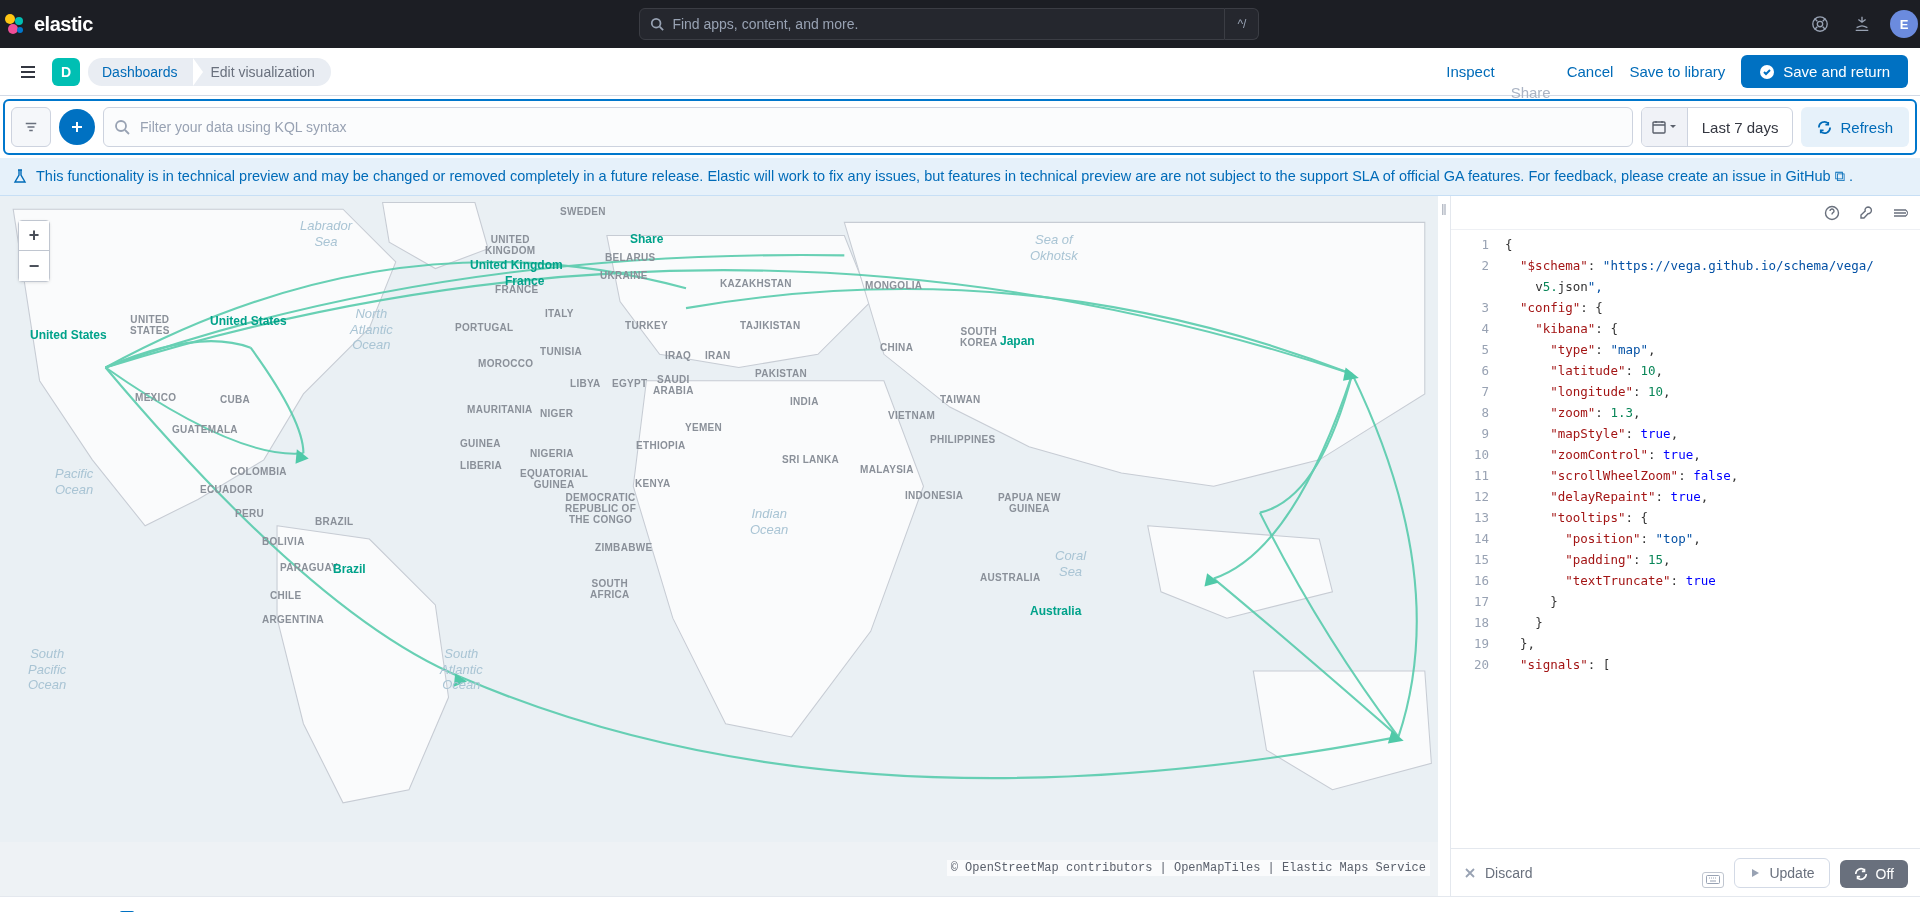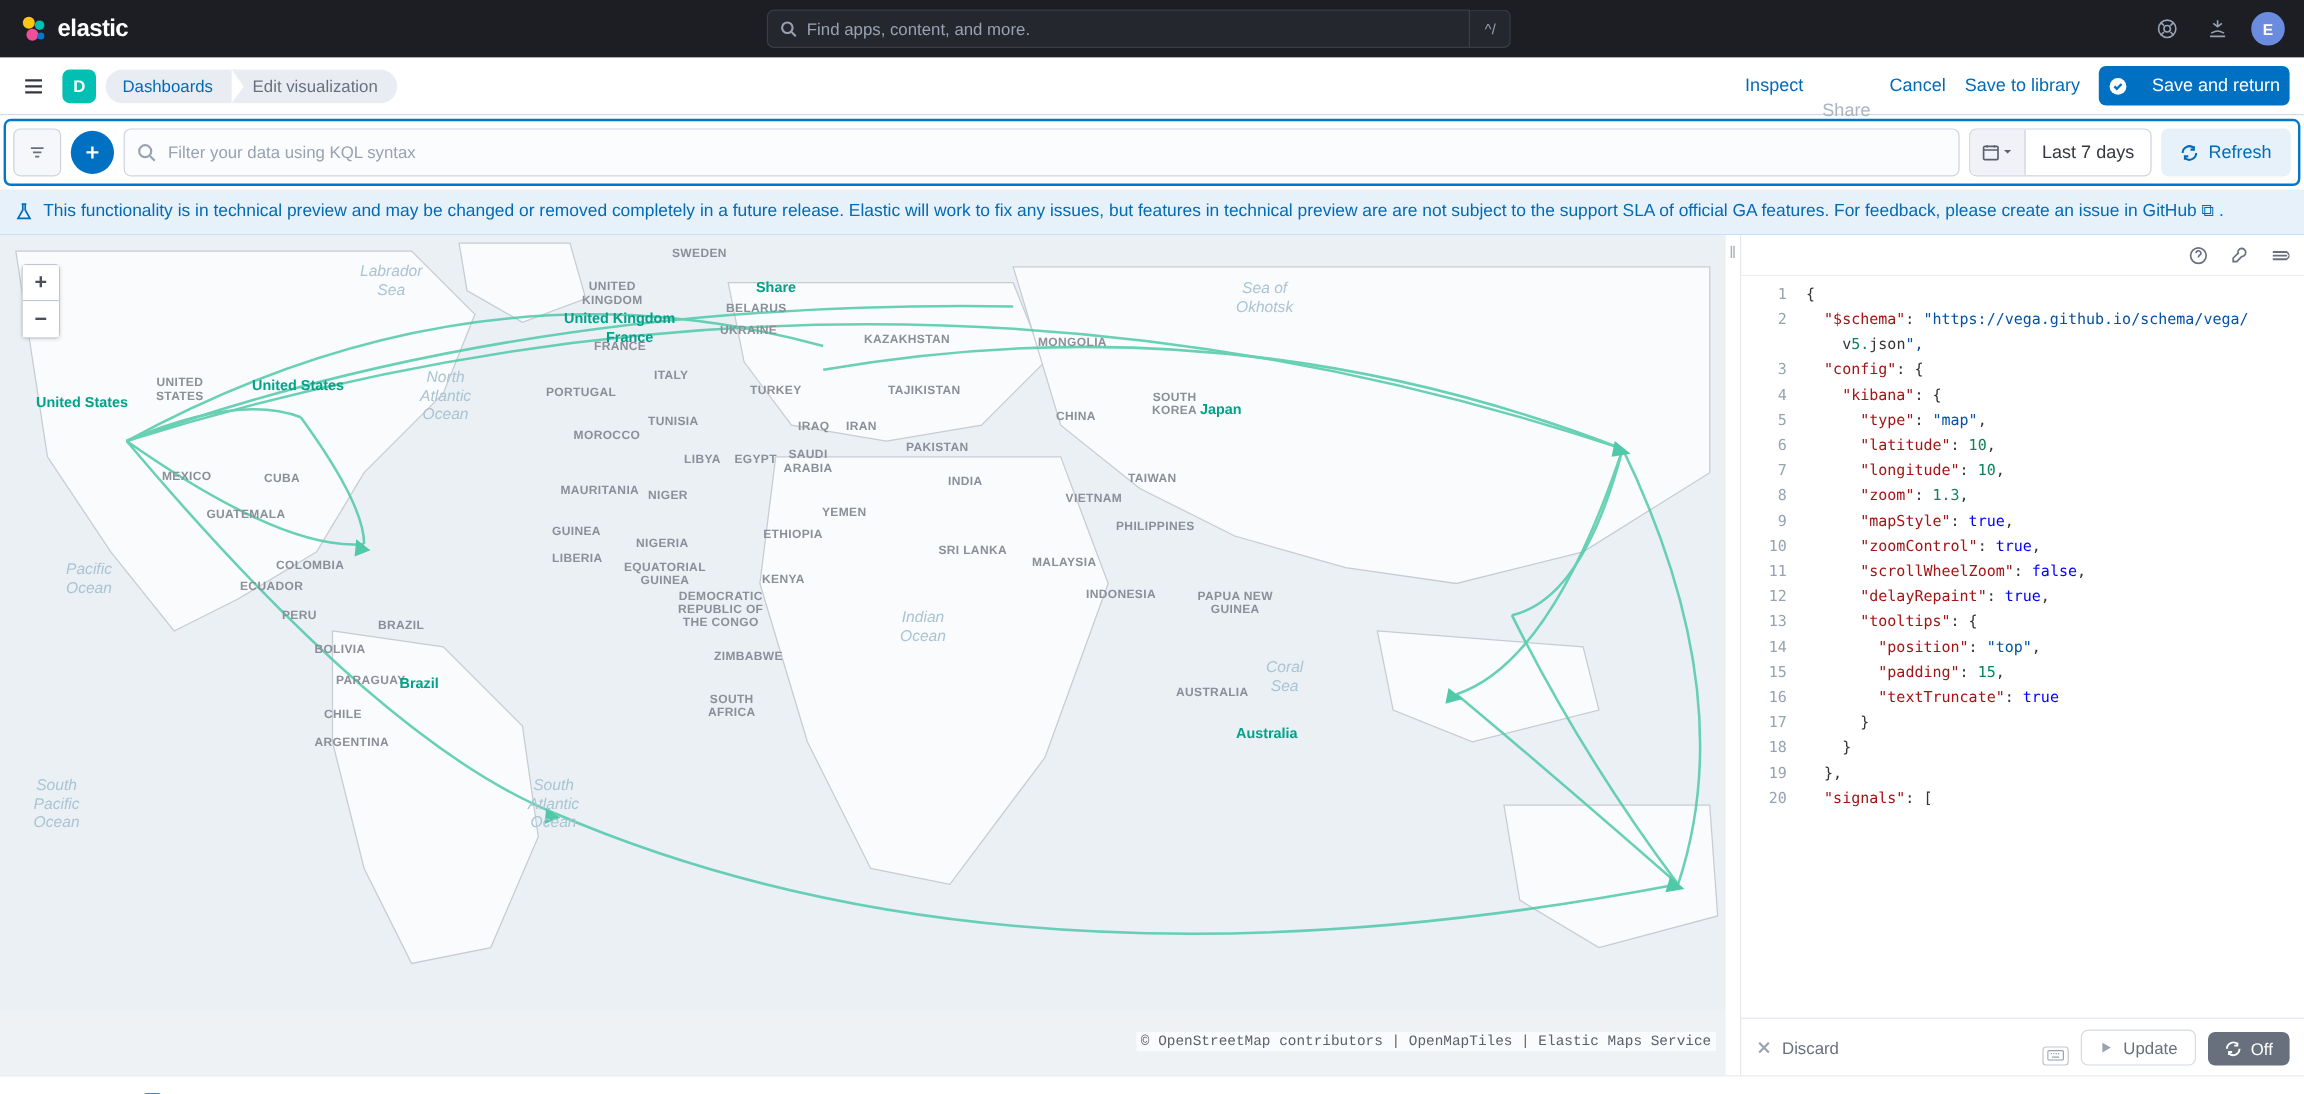--- a/index.html
+++ b/index.html
@@ -1,17 +1,17 @@
 <!DOCTYPE html>
 <html><head>
 <meta charset="utf-8">
 <style>
   * { box-sizing: border-box; margin: 0; padding: 0; }
   body { font-family: -apple-system, BlinkMacSystemFont, "Segoe UI", Helvetica, Arial, sans-serif; font-size: 14px; color: #343741; background: #fff; overflow: hidden; }
-  .top-header { background: #1c1e24; height: 48px; display: flex; align-items: center; padding: 0 16px; justify-content: space-between; }
+  .top-header { background: #1c1e24; height: 48px; display: flex; align-items: center; padding: 0 2px; justify-content: space-between; }
   .logo-area { display: flex; align-items: center; gap: 8px; }
   .logo-cluster { width: 24px; height: 24px; position: relative; }
   .logo-text { color: #fff; font-weight: 700; font-size: 20px; letter-spacing: -0.5px; }
   .search-wrap { flex: 0 1 620px; display:flex; }
   .search-box { flex:1; background: #25272e; border: 1px solid #3b3d44; border-radius: 6px 0 0 6px; height: 32px; display: flex; align-items: center; padding: 0 10px; gap: 8px; color: #98a2b3; }
   .search-kbd { background: #25272e; border: 1px solid #3b3d44; border-left:none; border-radius:0 6px 6px 0; height:32px; width:34px; display:flex;align-items:center;justify-content:center;color:#98a2b3;font-size:12px;}
   .header-right { display: flex; align-items: center; gap: 14px; }
   .hr-icon { width: 28px; height: 28px; display:flex;align-items:center;justify-content:center; color:#98a2b3; border-radius:50%; }
   .avatar { width: 28px; height: 28px; border-radius: 50%; background: #6b8bde; color:#fff; display:flex;align-items:center;justify-content:center;font-size:13px;font-weight:600; }
 
@@ -22,21 +22,21 @@
   .breadcrumbs { display:flex;align-items:center; }
   .crumb { position:relative; padding: 6px 16px 6px 18px; background:#e9edf3; font-size:14px; }
   .crumb.first { border-radius: 14px 0 0 14px; padding-left:14px; }
   .crumb.last { border-radius: 0 14px 14px 0; }
   .crumb.link { color:#006bb8; }
   .crumb.current { color:#69707d; }
   .crumb-sep { width:0;height:0;border-top:14px solid transparent;border-bottom:14px solid transparent;border-left:10px solid #fff; margin-left:-1px; margin-right:-10px; z-index:1; position:relative;}
   .sub-right { display:flex;align-items:center;gap:16px; }
   .link-btn { background:none;border:none;color:#006bb8;font-size:15px;cursor:pointer; }
   .link-btn.disabled { color:#abb4c4;margin-top:41px; }
-  .save-return { background:#0071c2;color:#fff;border:none;padding:8px 8px;border-radius:6px;font-size:15px;display:flex;align-items:center;gap:20px;font-weight:500;cursor:pointer;text-align:right; }
+  .save-return { background:#0071c2;color:#fff;border:none;padding:8px 18px;border-radius:6px;font-size:15px;display:flex;align-items:center;gap:8px;font-weight:500;cursor:pointer;text-align:right; }
 
   .filter-bar { border:2px solid #0077cc; border-radius:6px; margin:3px; padding:6px; display:flex;align-items:center;gap:8px;background:#fff; }
   .fb-icon-btn { width:40px;height:40px;border:1px solid #cdd3df;border-radius:6px;background:#f5f7fa;display:flex;align-items:center;justify-content:center;color:#69707d; }
   .fb-add { width:36px;height:36px;border-radius:50%;background:#0071c2;display:flex;align-items:center;justify-content:center;color:#fff; }
   .fb-input { flex:1;height:40px;border:1px solid #cdd3df;border-radius:6px;display:flex;align-items:center;padding:0 10px;gap:10px;color:#98a2b3;background:#fbfcfd; }
   .fb-date-group { display:flex;align-items:center;border:1px solid #cdd3df;border-radius:6px;overflow:hidden;height:40px; }
   .fb-date-cal { width:46px;height:100%;background:#f0f2f7;display:flex;align-items:center;justify-content:center;gap:2px;border-right:1px solid #cdd3df;color:#5a606c; }
   .fb-date-txt { padding:0 14px;font-size:15px; }
   .fb-refresh { height:40px;padding:0 16px;background:#e6f1fa;border:none;border-radius:6px;color:#006bb8;font-size:15px;display:flex;align-items:center;gap:8px;cursor:pointer; }
 

